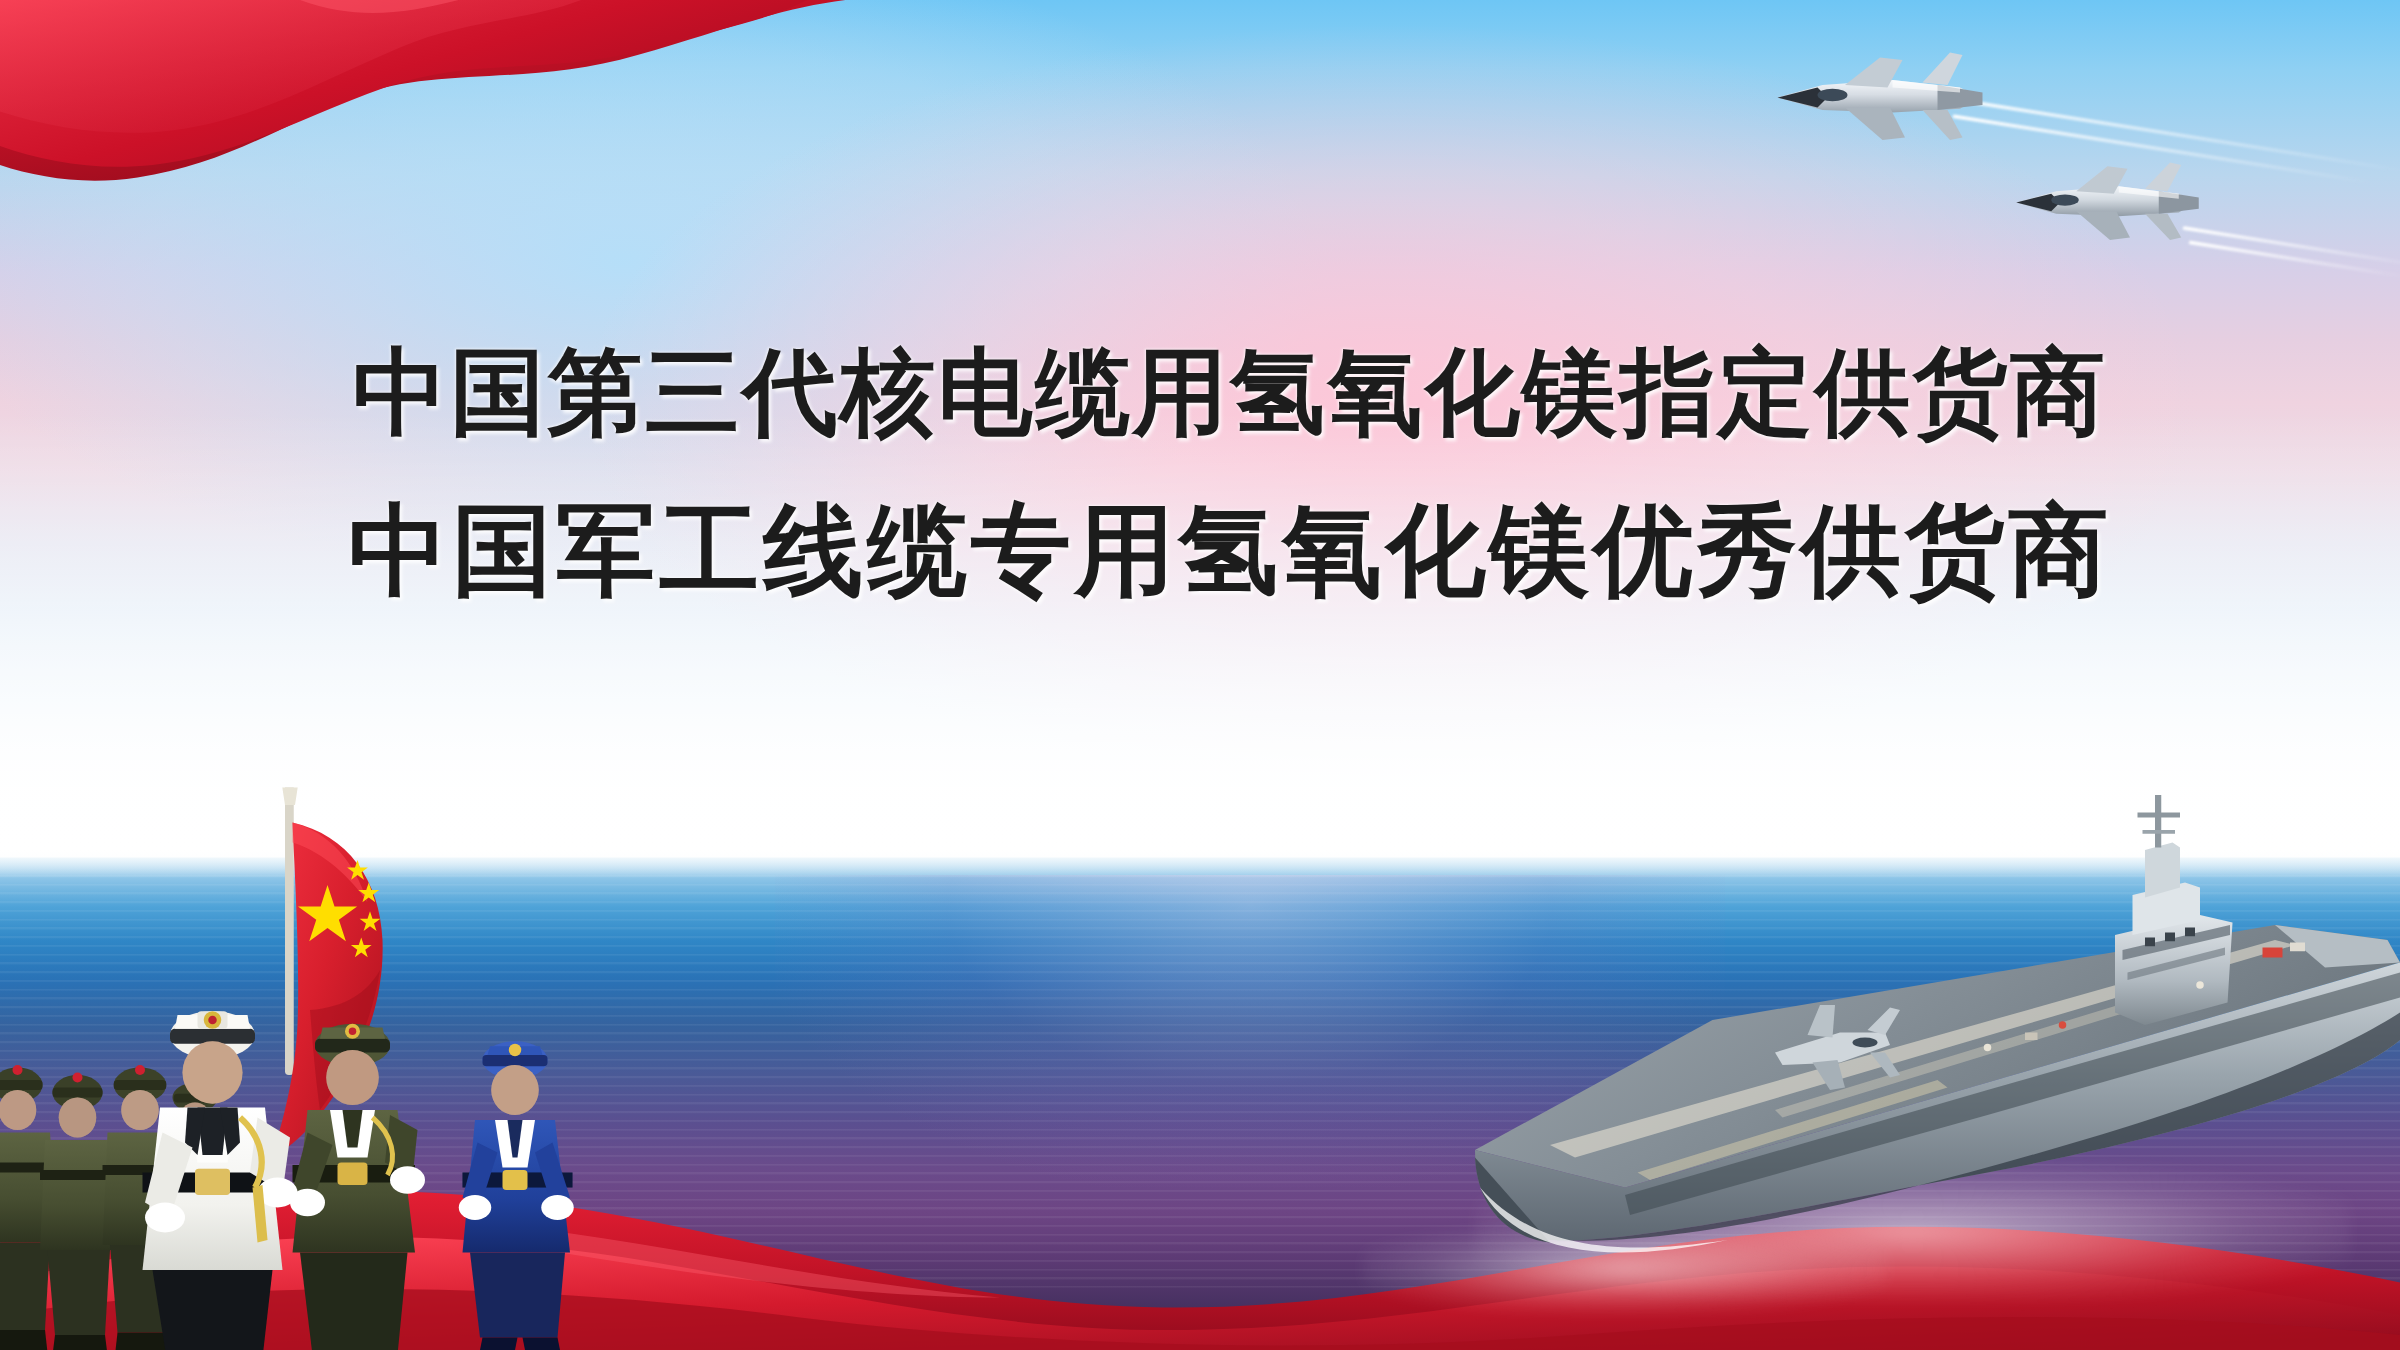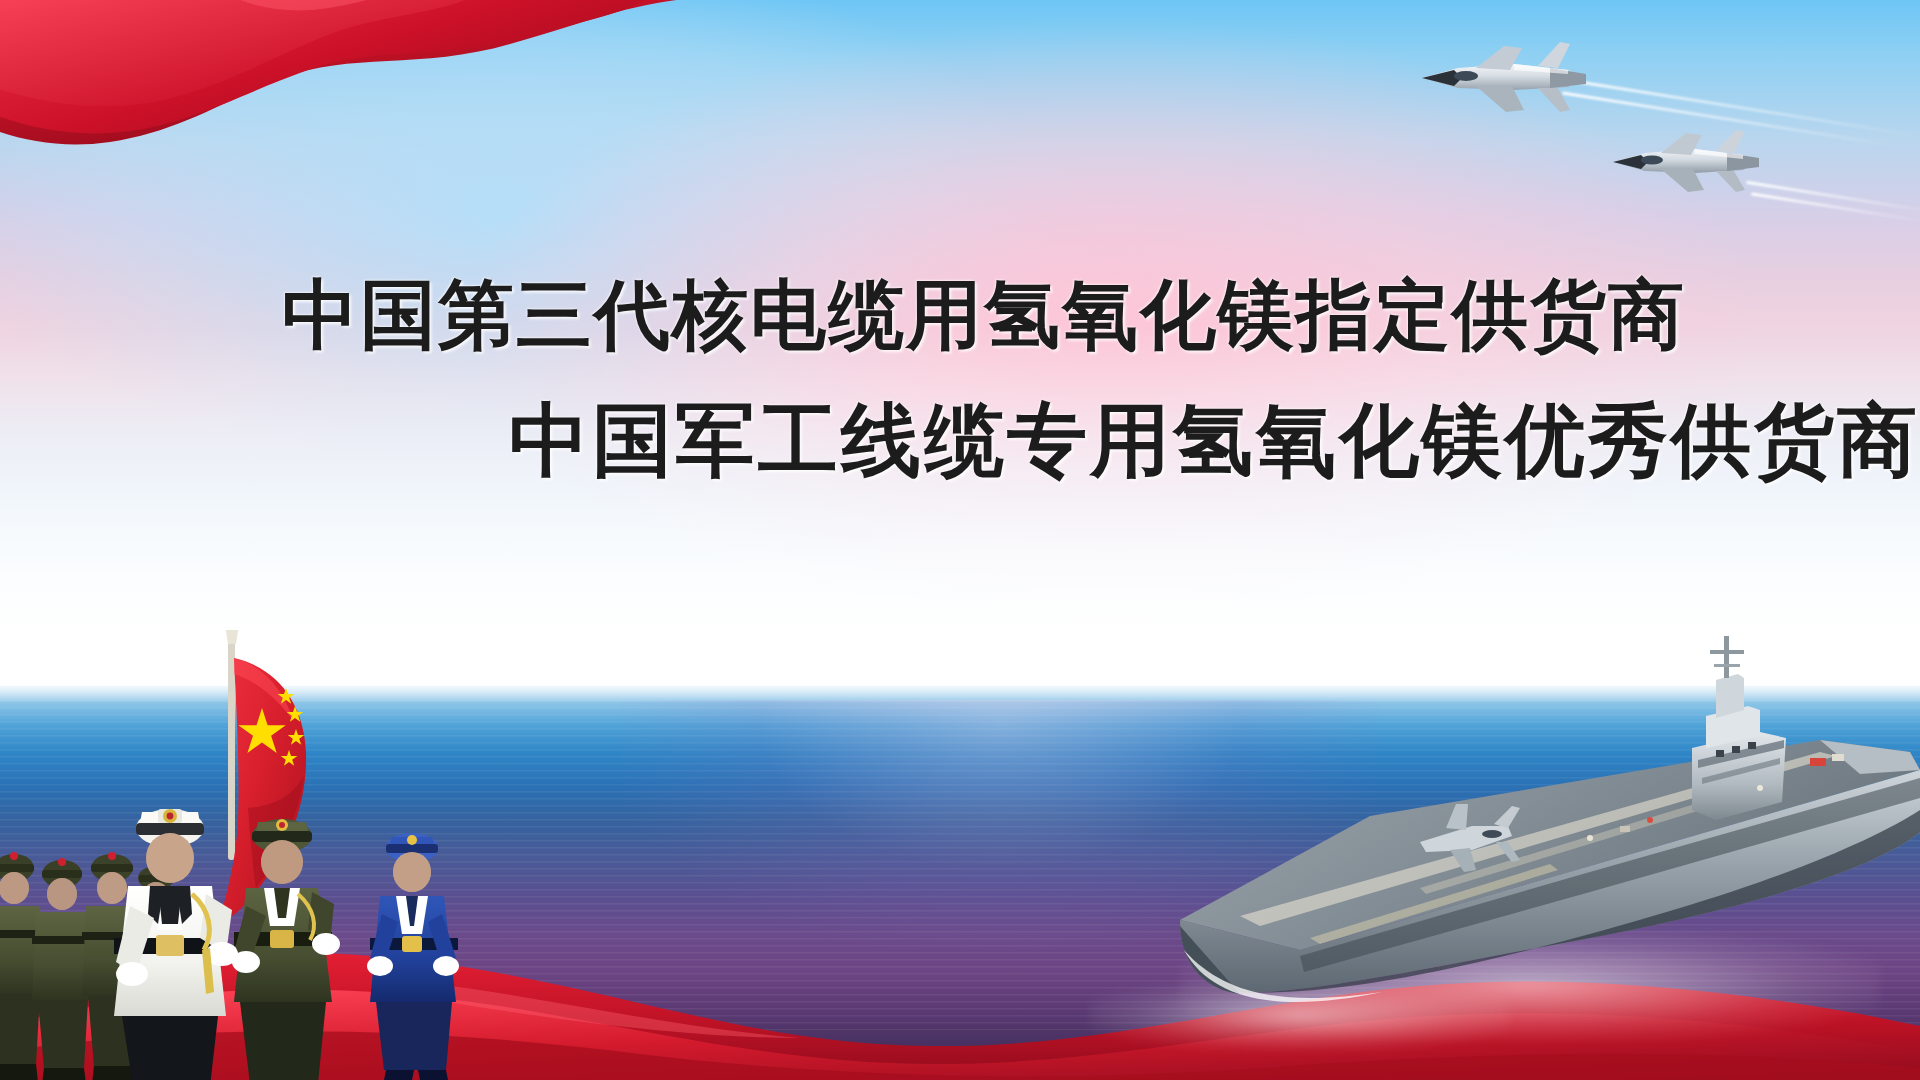--- a/index.html
+++ b/index.html
@@ -130,21 +130,21 @@
     font-family: "Liberation Sans", "DejaVu Sans", sans-serif;
     font-weight: 700;
     font-size: 76px;
     line-height: 126px;
     letter-spacing: 2px;
     color: #1c1c1c;
     white-space: nowrap;
     text-shadow: 2px 2px 3px rgba(255,255,255,0.85), -1px -1px 2px rgba(255,255,255,0.6);
     margin-left: 48px;
   }
-  .title-line.l2 { font-size: 80px; letter-spacing: 3px; text-align: right; }
+  .title-line.l2 { font-size: 80px; letter-spacing: 3px; }
 
   
   .carrier {
     position: absolute;
     left: 1120px; top: 620px;
     width: 800px; height: 420px;
     z-index: 25;
   }
   .carrier svg { display:block; width:100%; height:100%; }
 

